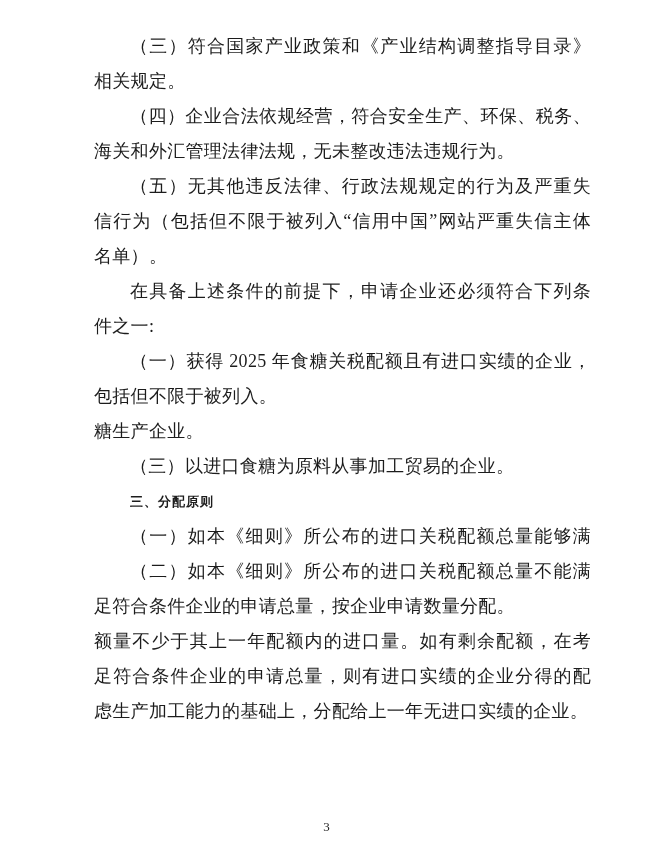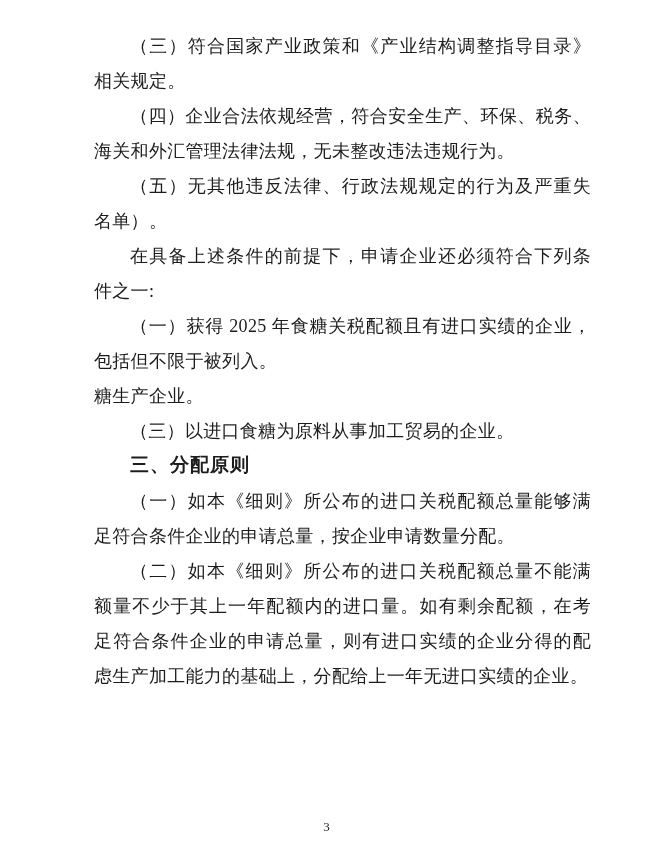--- a/index.html
+++ b/index.html
@@ -38,23 +38,23 @@
     text-justify: inter-character;
   }
   .line.indent {
     padding-left: 36px;
   }
   .line.indent.justify {
     padding-left: 0;
     text-indent: 36px;
   }
   .line.heading {
-    font-family: Liberation Mono, monospace;
+    font-family: Liberation Serif, serif;
     font-weight: bold;
-    font-size: 19px;
+    font-size: 13px;
     letter-spacing: 1px;
   }
   .page-footer {
     position: absolute;
     top: 818px;
     left: 0;
     width: 653px;
     text-align: center;
     font-size: 13px;
     line-height: 18px;
@@ -64,31 +64,32 @@
 </head>
 <body>
 
 <div class="page">
   <div class="text-block">
     <div class="line indent justify">（三）符合国家产业政策和《产业结构调整指导目录》</div>
     <div class="line">相关规定。</div>
     <div class="line indent justify">（四）企业合法依规经营，符合安全生产、环保、税务、</div>
     <div class="line">海关和外汇管理法律法规，无未整改违法违规行为。</div>
     <div class="line indent justify">（五）无其他违反法律、行政法规规定的行为及严重失</div>
+    <div class="line justify">信行为（包括但不限于被列入“信用中国”网站严重失信主体</div>
     <div class="line">名单）。</div>
     <div class="line indent justify">在具备上述条件的前提下，申请企业还必须符合下列条</div>
     <div class="line">件之一:</div>
     <div class="line indent justify">（一）获得 2025 年食糖关税配额且有进口实绩的企业，</div>
     <div class="line">包括但不限于被列入。</div>
     <div class="line">糖生产企业。</div>
     <div class="line indent">（三）以进口食糖为原料从事加工贸易的企业。</div>
     <div class="line indent heading">三、分配原则</div>
     <div class="line indent justify">（一）如本《细则》所公布的进口关税配额总量能够满</div>
+    <div class="line indent justify">（二）如本《细则》所公布的进口关税配额总量不能满</div>
     <div class="line">足符合条件企业的申请总量，按企业申请数量分配。</div>
-    <div class="line indent justify">（二）如本《细则》所公布的进口关税配额总量不能满</div>
     <div class="line justify">额量不少于其上一年配额内的进口量。如有剩余配额，在考</div>
     <div class="line justify">足符合条件企业的申请总量，则有进口实绩的企业分得的配</div>
     <div class="line">虑生产加工能力的基础上，分配给上一年无进口实绩的企业。</div>
   </div>
 
   <div class="page-footer">
     <span>3</span>
   </div>
 </div>
 

